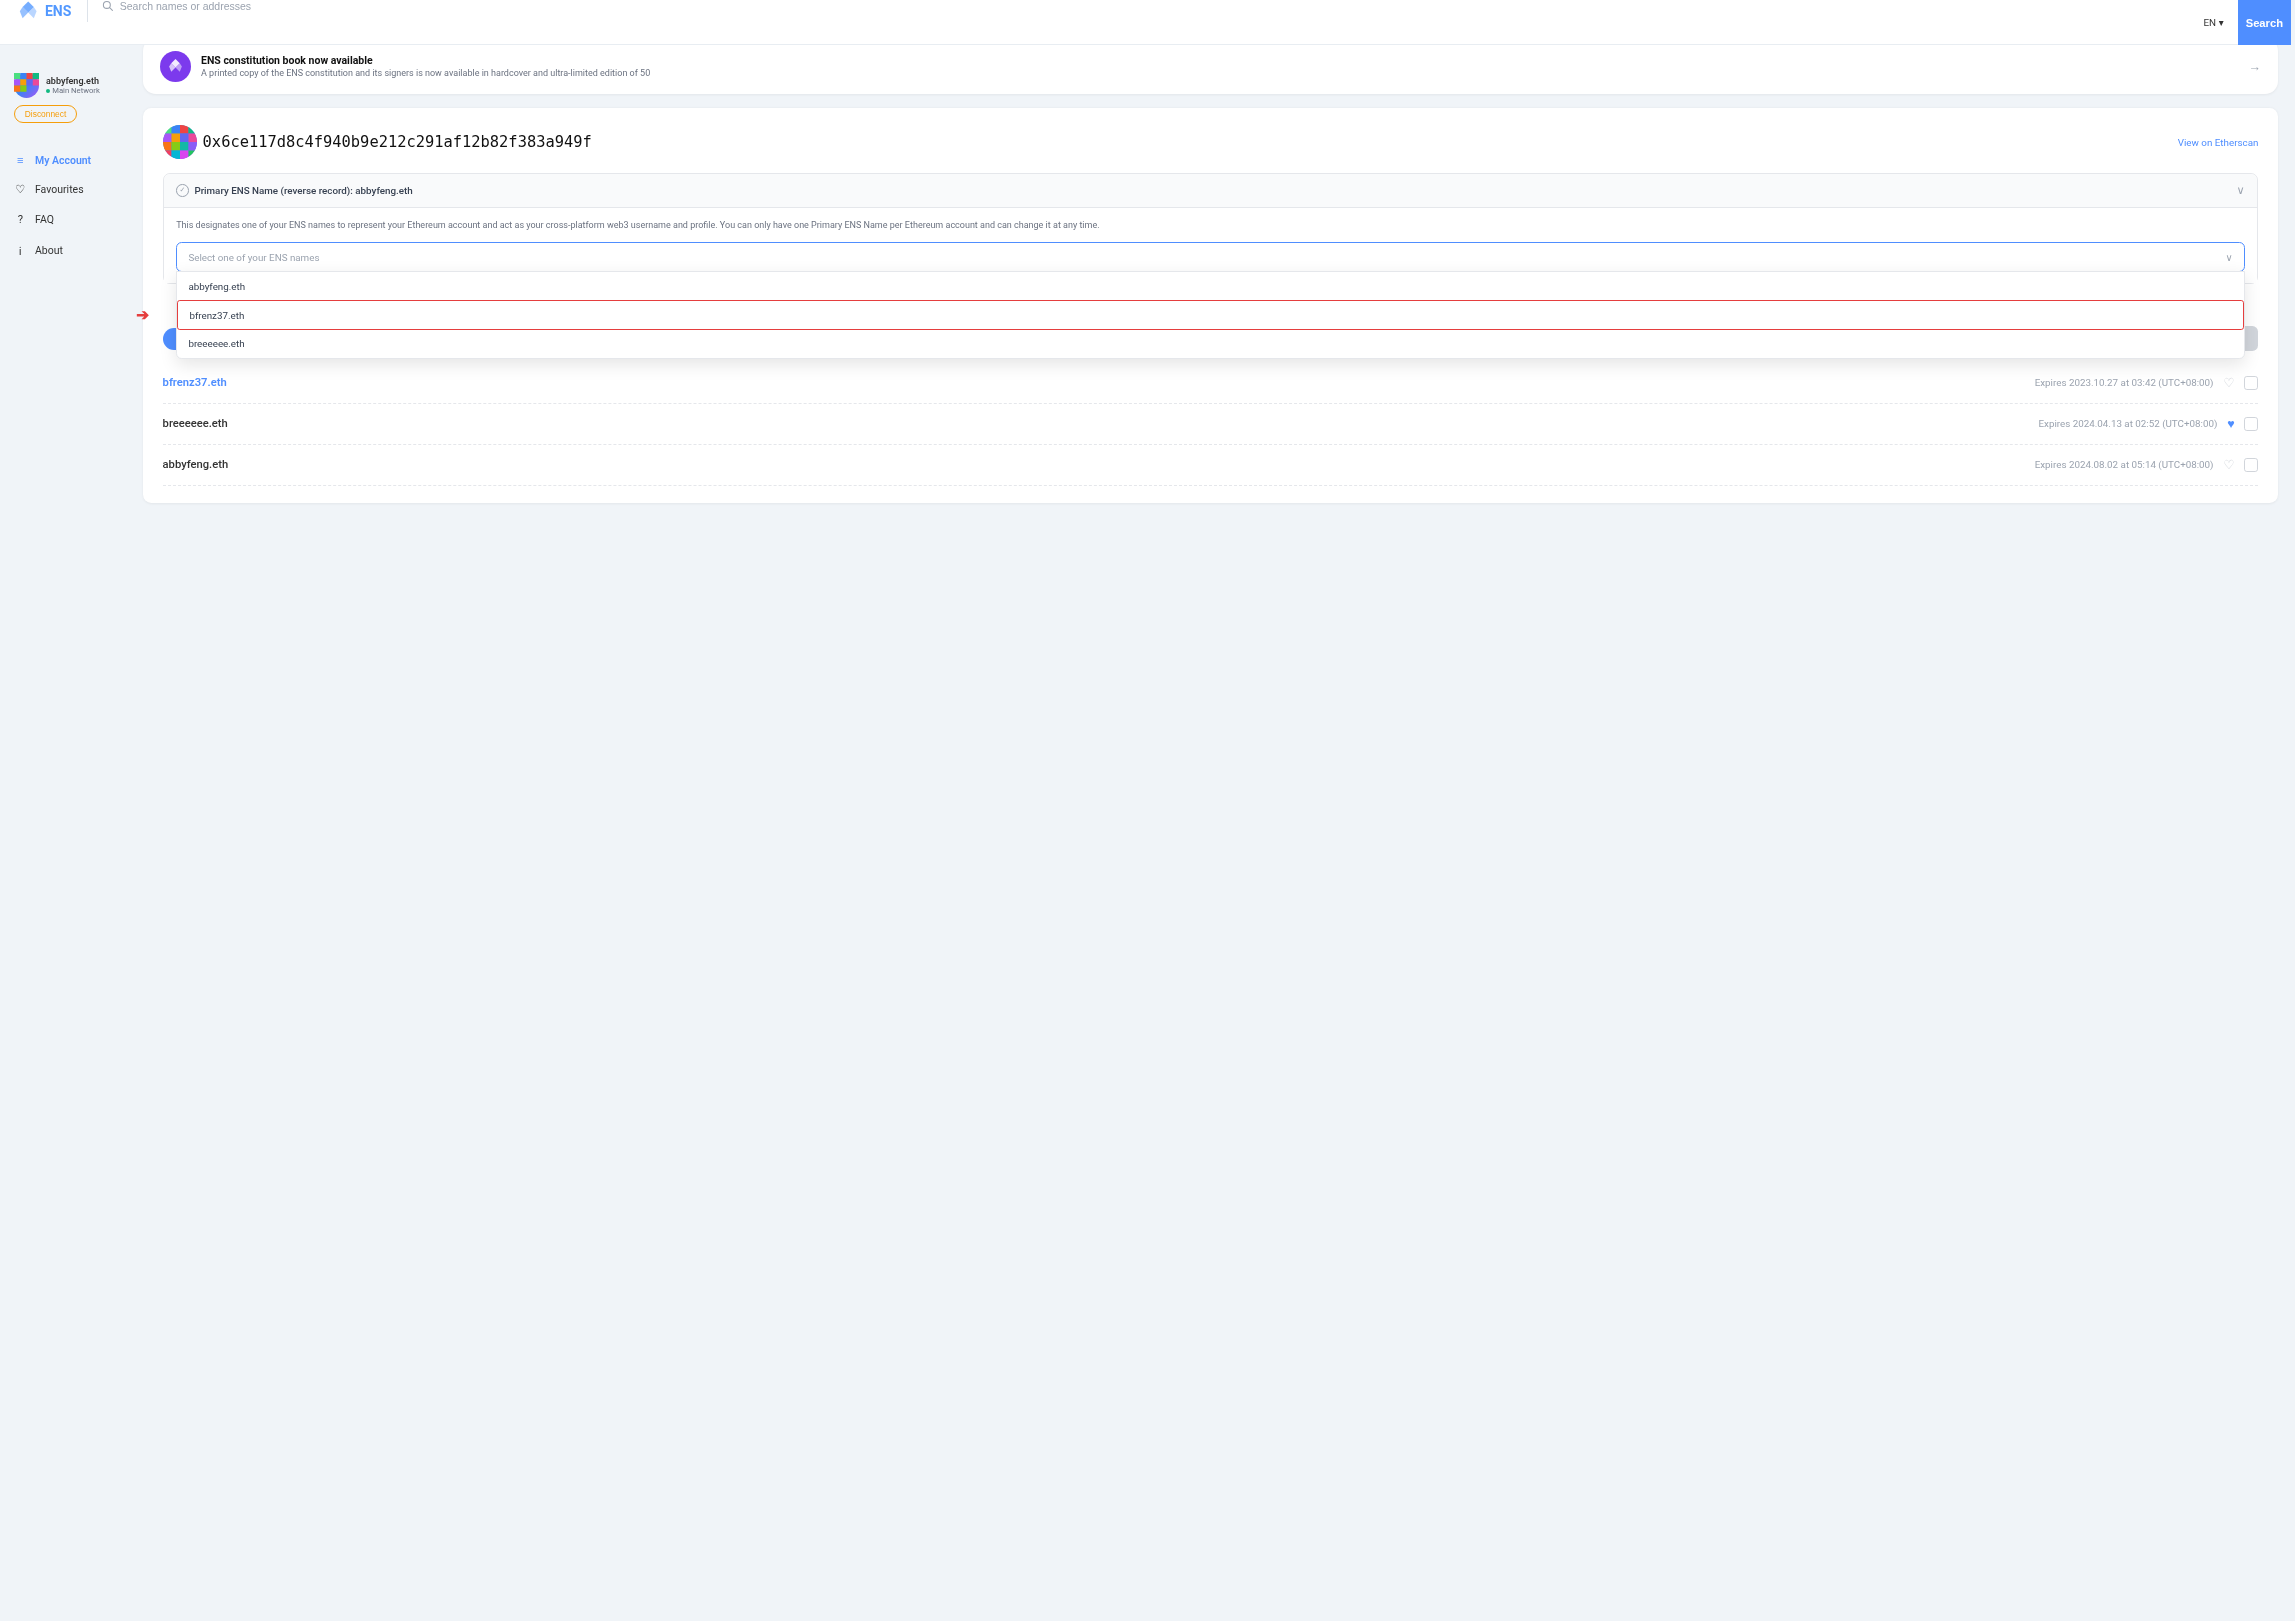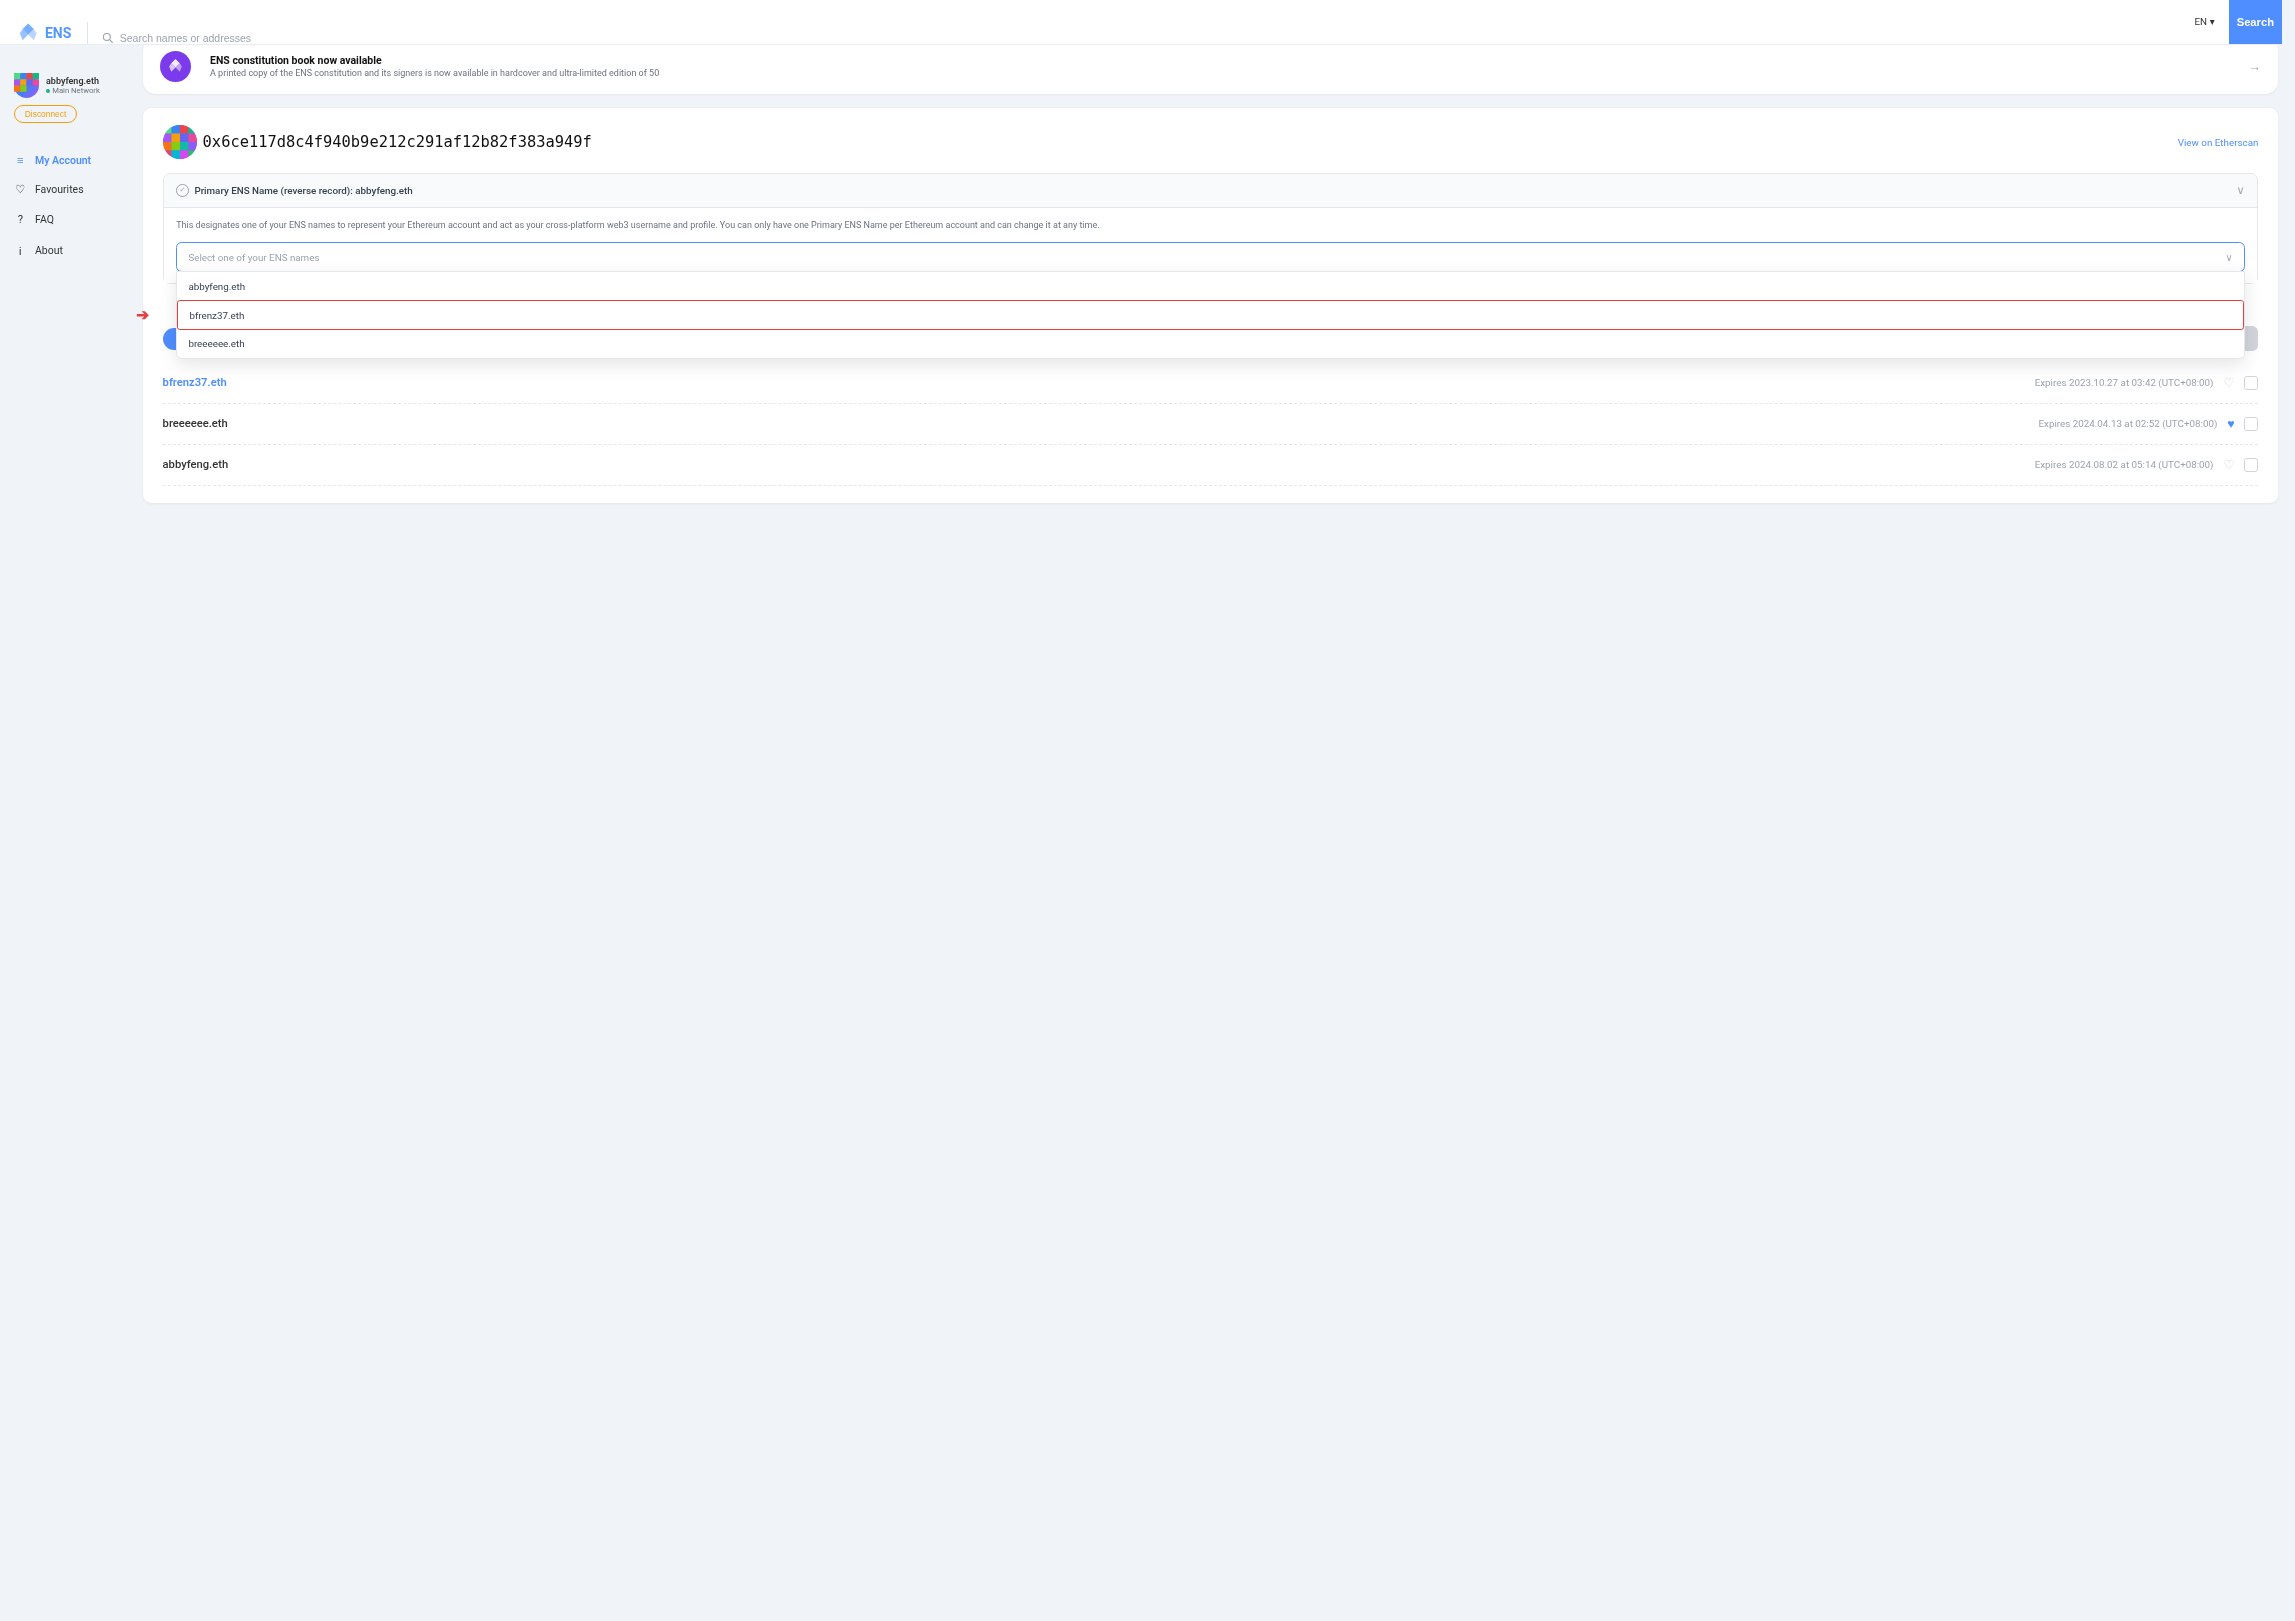--- a/index.html
+++ b/index.html
@@ -7,27 +7,27 @@
       font-family: -apple-system, BlinkMacSystemFont, 'Segoe UI', Roboto, sans-serif;
       background: #f0f4f8;
       min-height: 100vh;
     }
 
     
     .header {
       background: #fff;
       height: 45px;
       display: flex;
-      align-items: flex-end;
+      align-items: flex-start;
       padding: 0 0 0 17px;
       border-bottom: 0.7px solid #e8edf2;
       position: fixed;
       top: 0;
       left: 0;
-      right: 13px;
+      right: 4px;
       z-index: 100;
     }
     .header-logo {
       display: flex;
       align-items: center;
       gap: 5.6px;
       font-weight: 700;
       font-size: 14px;
       color: #5298FF;
       min-width: 56px;
@@ -187,21 +187,21 @@
       padding: 14px 17px 28px 17px;
     }
 
     
     .banner {
       background: #fff;
       border-radius: 13px;
       padding: 12.6px 17px;
       display: flex;
       align-items: center;
-      gap: 19px;
+      gap: 10px;
       margin-bottom: 14px;
       box-shadow: 0 0.7px 2.8px rgba(0,0,0,0.06);
     }
     .banner-icon {
       width: 31px;
       height: 31px;
       border-radius: 50%;
       background: #7c3aed;
       display: flex;
       align-items: center;

